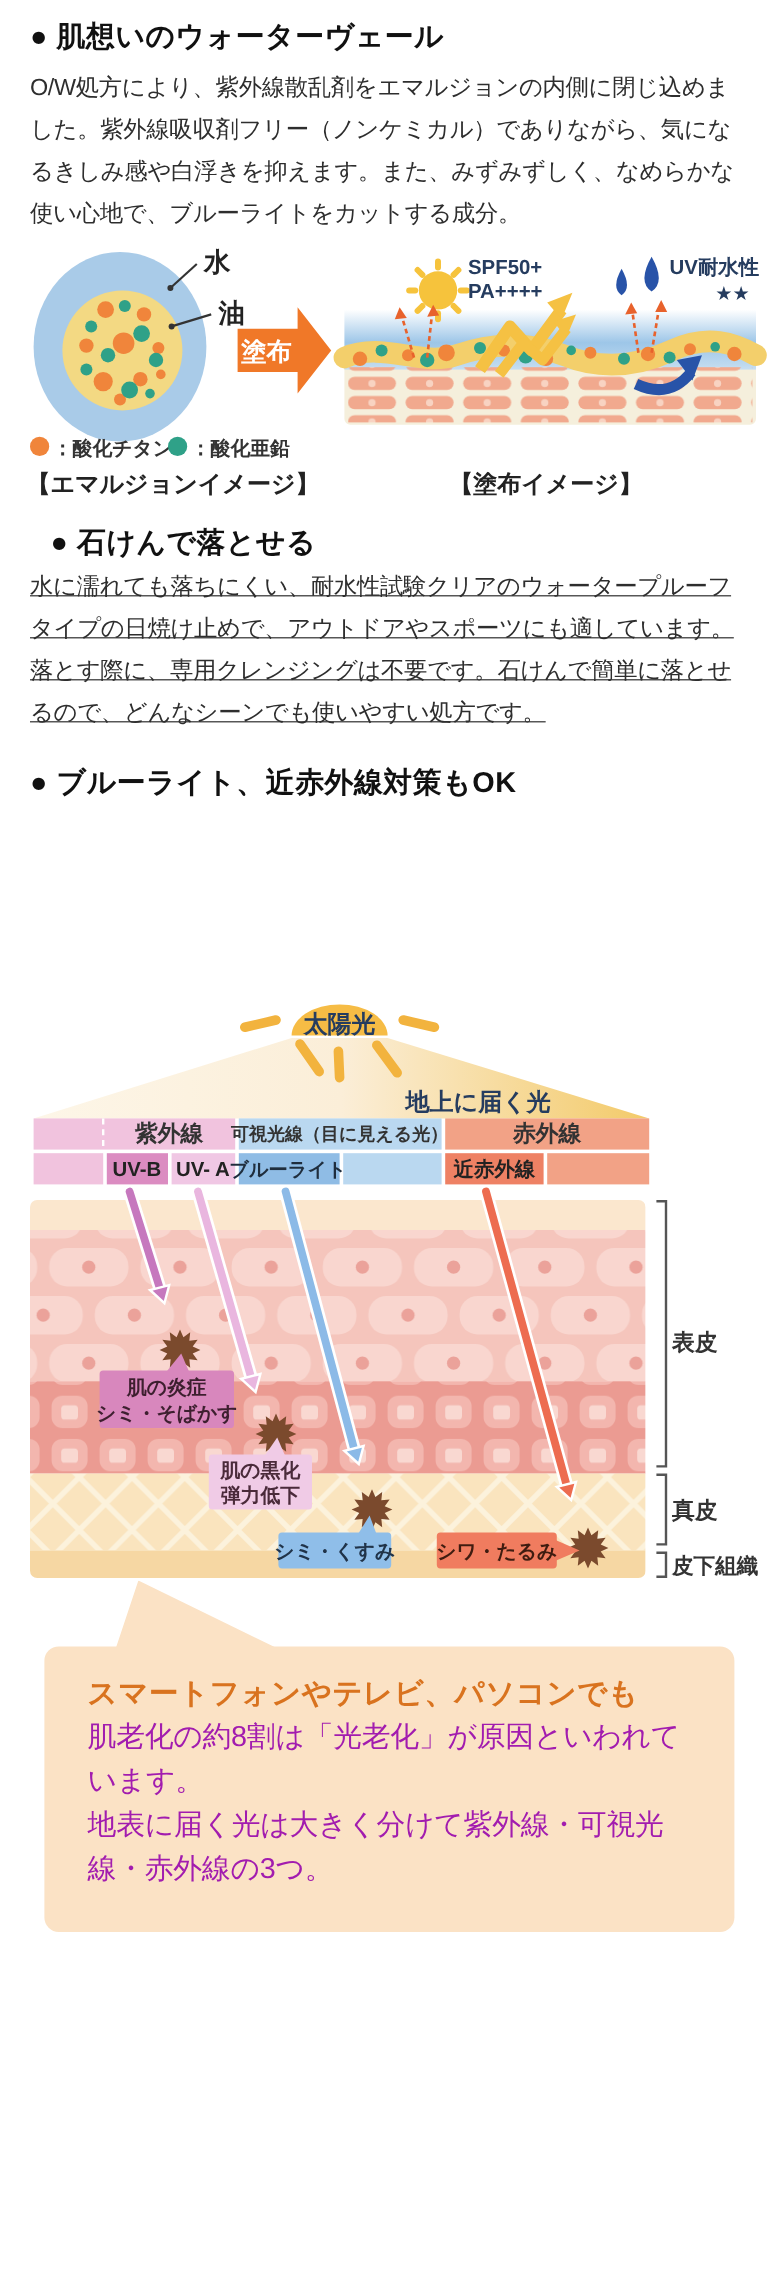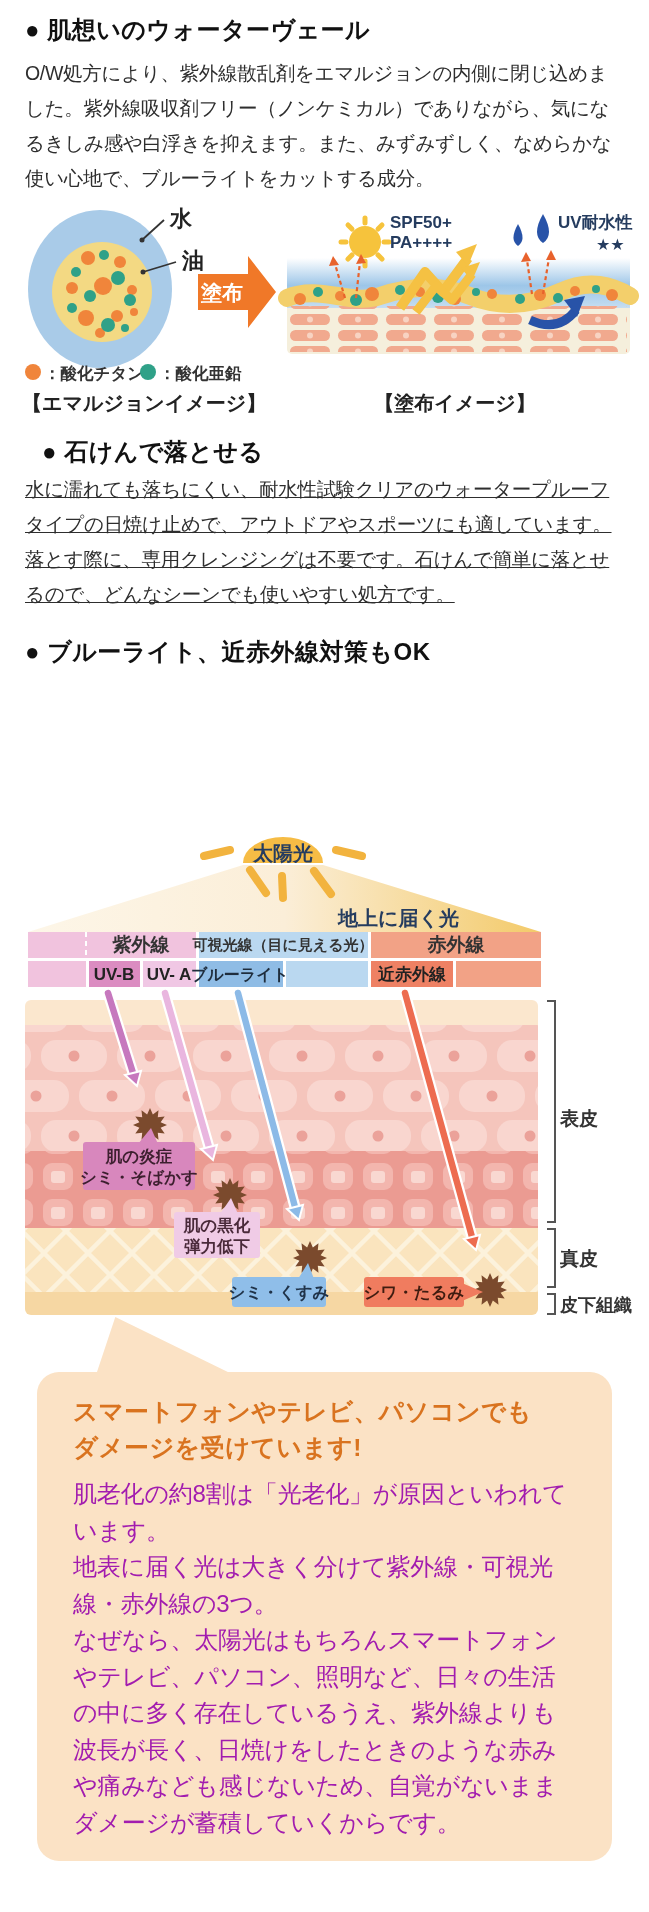--- a/index.html
+++ b/index.html
@@ -1,21 +1,21 @@
 <!DOCTYPE html>
 <html><head>
 <meta charset="utf-8">
 <style>
   html,body{margin:0;padding:0;background:#fff;}
   body{font-family:"Liberation Sans","DejaVu Sans",sans-serif;}
   .page{position:relative;width:649px;height:1912px;overflow:hidden;background:#fff;}
   .abs{position:absolute;}
   .h{font-size:24px;font-weight:700;color:#111;letter-spacing:0.5px;}
   .p{font-size:19.5px;line-height:35px;color:#2e2e2e;width:602px;letter-spacing:-0.3px;}
-  .bubble{background:#FBE2C5;border-radius:22px;padding:22px 36px 20px 36px;width:503px;}
+  .bubble{background:#FBE2C5;border-radius:12px;padding:22px 36px 34px 36px;width:503px;}
   .bubble-tail{background:#FBE2C5;clip-path:polygon(14% 0,0 100%,100% 100%);}
   .bubble-h{font-size:24.5px;font-weight:700;color:#D9731F;line-height:36px;letter-spacing:0.5px;}
   .bubble-p{font-size:24px;line-height:36.5px;color:#a21caf;letter-spacing:-0.2px;}
   svg text{font-family:"Liberation Sans","DejaVu Sans",sans-serif;}
 </style>
 </head>
 <body>
 
 <div class="page">
 
@@ -302,19 +302,17 @@
       <path d="M547,459 H555 V479 H547"></path>
     </g>
     <text x="560" y="290" font-size="19" font-weight="700" fill="#333">表皮</text>
     <text x="560" y="430" font-size="19" font-weight="700" fill="#333">真皮</text>
     <text x="560" y="476" font-size="18" font-weight="700" fill="#333">皮下組織</text>
   </svg>
 
   <div class="abs bubble-tail" style="top:1317px;left:96px;width:138px;height:58px;"></div>
   <div class="abs bubble" style="top:1372px;left:37px;">
     <div class="bubble-h">スマートフォンやテレビ、パソコンでも</div>
-    <div class="bubble-h" style="margin-bottom:10px;">ダメージを受けています!</div>
     <div class="bubble-p">肌老化の約8割は「光老化」が原因といわれています。</div>
     <div class="bubble-p">地表に届く光は大きく分けて紫外線・可視光線・赤外線の3つ。</div>
-    <div class="bubble-p">なぜなら、太陽光はもちろんスマートフォンやテレビ、パソコン、照明など、日々の生活の中に多く存在しているうえ、紫外線よりも波長が長く、日焼けをしたときのような赤みや痛みなども感じないため、自覚がないままダメージが蓄積していくからです。</div>
   </div>
 
 </div>
 
 </body></html>

